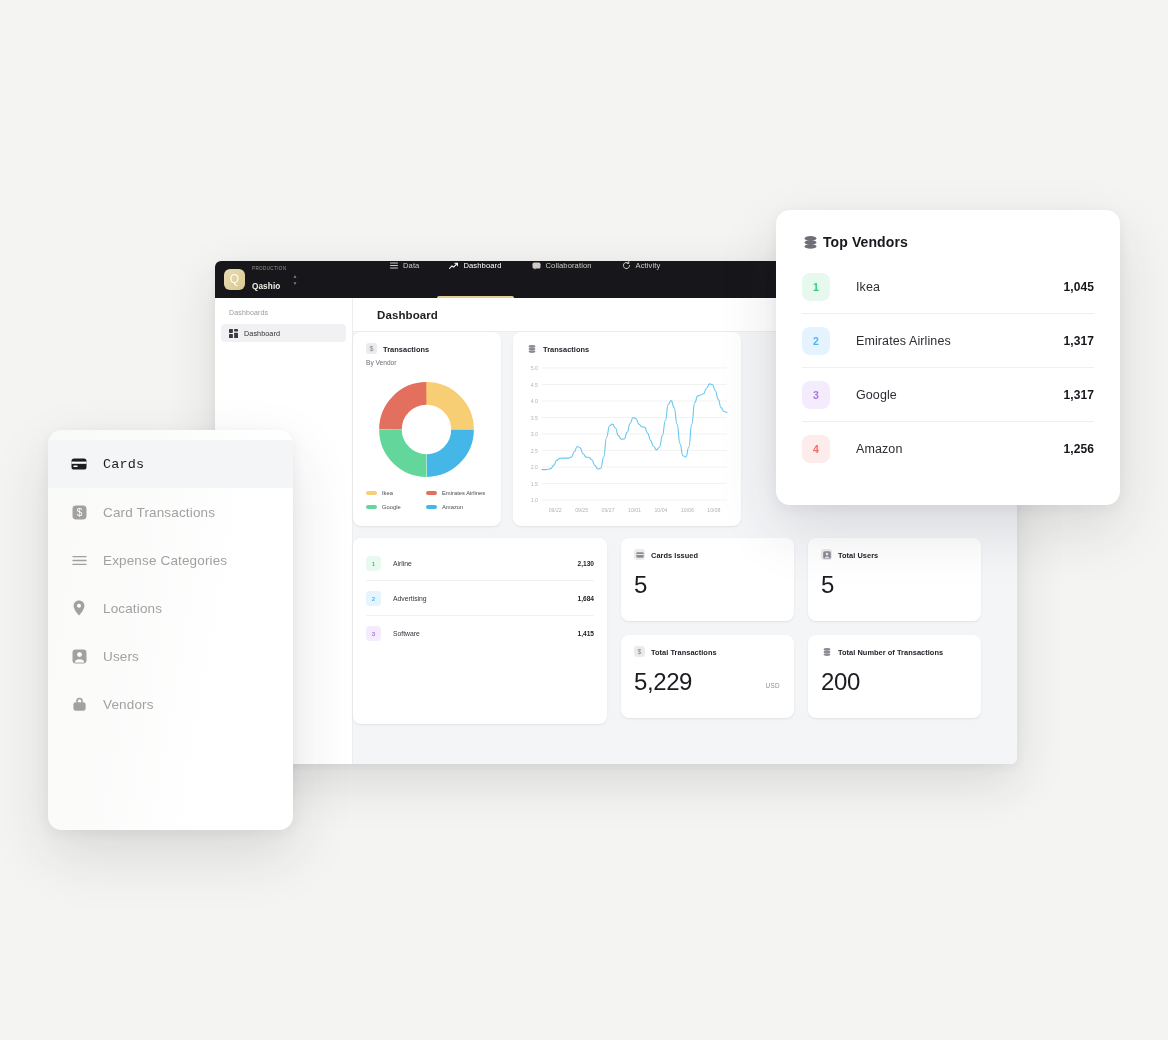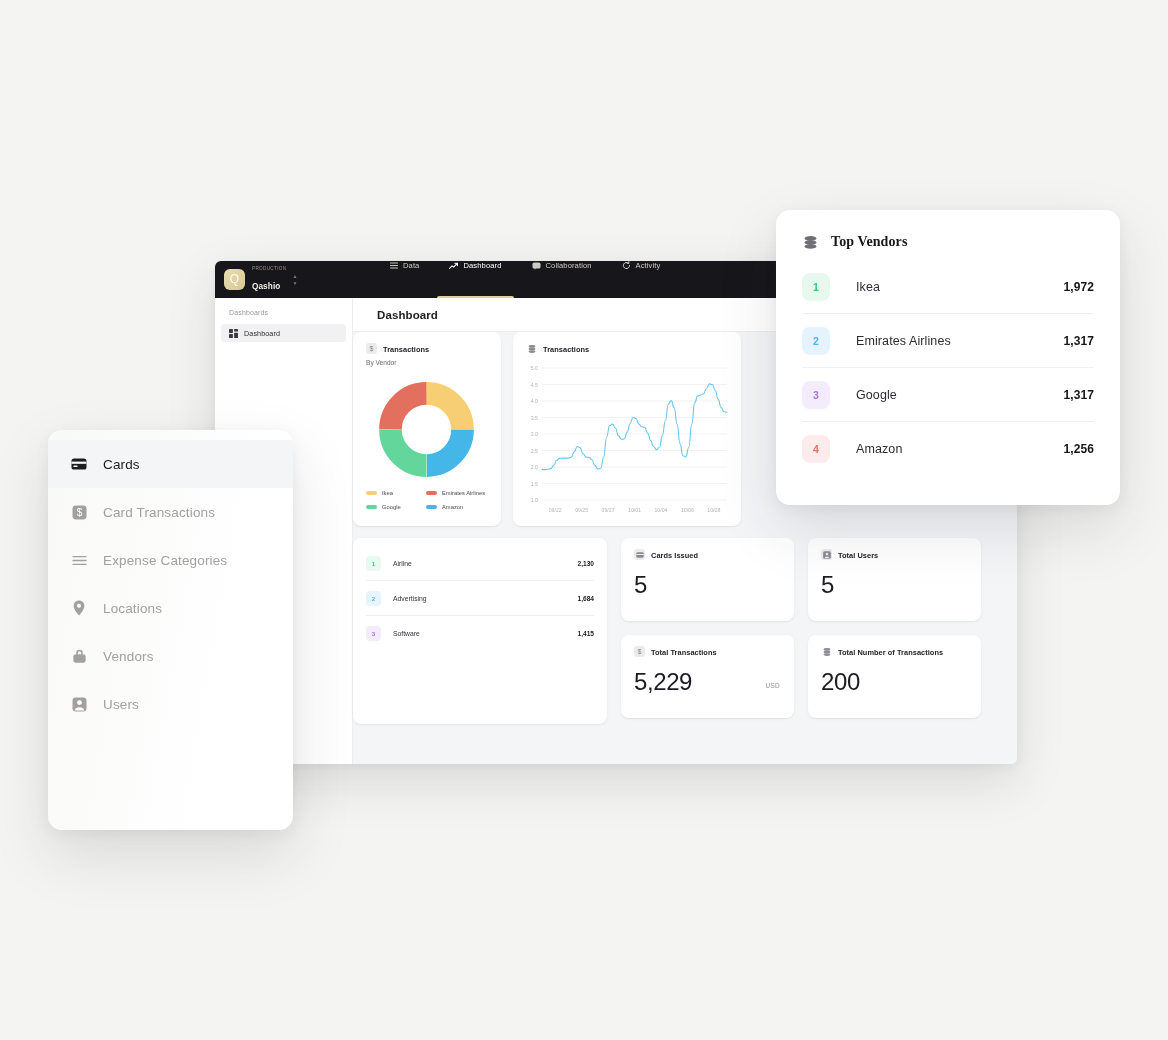--- a/index.html
+++ b/index.html
@@ -134,32 +134,32 @@
     overflow:hidden; padding-top:10px;
   }
   #side-panel::after {
     content:""; position:absolute; inset:0; pointer-events:none;
     background: linear-gradient(100deg, rgba(244,244,242,0.55) 0%, rgba(244,244,242,0.30) 38%, rgba(255,255,255,0) 68%);
   }
   .side-item {
     height:48px; display:flex; align-items:center; gap:16px; padding-left:23px;
     position:relative; z-index:1;
   }
-  .side-item.active { background:#f4f5f7; }
+  .side-item.active { background:#f4f5f7;font-family:Liberation Mono, monospace; }
   .side-ico { width:16px; height:16px; display:flex; align-items:center; justify-content:center; flex:none; }
   .side-label { font-size:13.5px; color:#a3a0a0; letter-spacing:.15px; }
   .side-item.active .side-label { color:#1c1c20; }
 
   
   #vendors-panel {
     position:absolute; left:776px; top:210px; width:344px; height:295px;
     background:#ffffff; border-radius:14px;
     box-shadow: 0 24px 60px rgba(35,35,45,0.13), 0 4px 14px rgba(35,35,45,0.06);
   }
-  #vendors-head { display:flex; align-items:center; gap:12px; padding:24px 0 0 26px;font-family:Liberation Serif, serif; }
+  #vendors-head { display:flex; align-items:center; gap:4px; padding:24px 0 0 26px; }
   #vendors-title { font-size:14px; color:#17171c; font-weight:600; letter-spacing:.1px; }
   .v-row { display:flex; align-items:center; height:54px; margin:0 26px; border-bottom:1px solid #efeff1; }
   .v-row:last-child { border-bottom:none; }
   .v-rank {
     width:28px; height:28px; border-radius:8px; flex:none;
     display:flex; align-items:center; justify-content:center;
     font-size:10.5px; font-weight:600;
   }
   .v-name { font-size:12.5px; color:#2c2c33; margin-left:26px; letter-spacing:.1px; }
   .v-val { margin-left:auto; font-size:12px; color:#15151b; font-weight:700; letter-spacing:.1px; }
@@ -466,56 +466,56 @@
           <circle cx="6" cy="5.8" r="2" fill="#ffffff"></circle>
         </svg>
       </span>
       <span class="side-label">Locations</span>
     </div>
 
 
     <div class="side-item">
       <span class="side-ico">
         <svg width="15" height="15" viewBox="0 0 15 15">
-          <path d="M5 5.4 V4.0 a2.5 2.5 0 0 1 5 0 V5.4" fill="none" stroke="#a5a0a0" stroke-width="1.6"></path>
-          <rect x="1.4" y="5.2" width="12.2" height="8.6" rx="2.4" fill="#a5a0a0"></rect>
-        </svg>
-      </span>
-      <span class="side-label">Vendors</span>
+          <rect x="0.5" y="0.5" width="14" height="14" rx="3.2" fill="#a5a0a0"></rect>
+          <circle cx="7.5" cy="5.6" r="2.4" fill="#ffffff"></circle>
+          <path d="M2.7 13.6 a4.9 4.1 0 0 1 9.6 0 Z" fill="#ffffff"></path>
+        </svg>
+      </span>
+      <span class="side-label">Users</span>
     </div>
 
     <div class="side-item">
       <span class="side-ico">
         <svg width="15" height="15" viewBox="0 0 15 15">
-          <rect x="0.5" y="0.5" width="14" height="14" rx="3.2" fill="#a5a0a0"></rect>
-          <circle cx="7.5" cy="5.6" r="2.4" fill="#ffffff"></circle>
-          <path d="M2.7 13.6 a4.9 4.1 0 0 1 9.6 0 Z" fill="#ffffff"></path>
-        </svg>
-      </span>
-      <span class="side-label">Users</span>
+          <path d="M5 5.4 V4.0 a2.5 2.5 0 0 1 5 0 V5.4" fill="none" stroke="#a5a0a0" stroke-width="1.6"></path>
+          <rect x="1.4" y="5.2" width="12.2" height="8.6" rx="2.4" fill="#a5a0a0"></rect>
+        </svg>
+      </span>
+      <span class="side-label">Vendors</span>
     </div>
   </div>
 
   <div id="vendors-panel">
     <div id="vendors-head">
       <span>
         <svg width="17" height="15" viewBox="0 0 17 15">
           <ellipse cx="8.5" cy="3.4" rx="5.9" ry="2.3" fill="#6f6f78"></ellipse>
           <ellipse cx="8.5" cy="7.4" rx="5.9" ry="2.3" fill="#6f6f78"></ellipse>
           <ellipse cx="8.5" cy="11.4" rx="5.9" ry="2.3" fill="#6f6f78"></ellipse>
         </svg>
       </span>
       <span id="vendors-title">Top Vendors</span>
     </div>
 
     <div style="margin-top:10px;">
       <div class="v-row">
         <span class="v-rank" style="background:#e7f9ef;color:#34c97c">1</span>
         <span class="v-name">Ikea</span>
-        <span class="v-val">1,972</span>
+        <span class="v-val">1,045</span>
       </div>
       <div class="v-row">
         <span class="v-rank" style="background:#e4f3fd;color:#4fb6ef">2</span>
         <span class="v-name">Emirates Airlines</span>
         <span class="v-val">1,317</span>
       </div>
       <div class="v-row">
         <span class="v-rank" style="background:#f4ecfd;color:#a974e8">3</span>
         <span class="v-name">Google</span>
         <span class="v-val">1,317</span>

